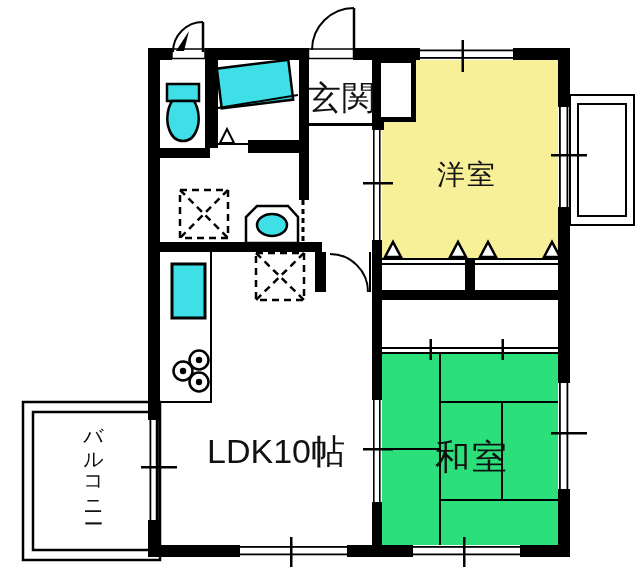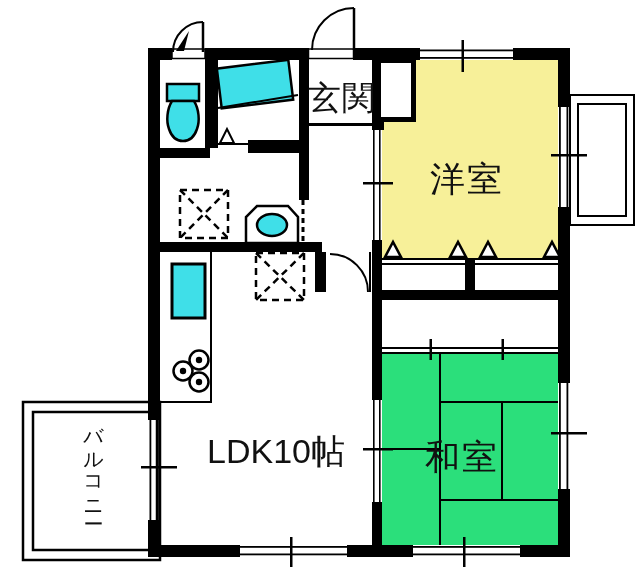--- a/index.html
+++ b/index.html
@@ -1,22 +1,22 @@
 <!DOCTYPE html>
 <html><head>
 <meta charset="utf-8">
 <style>
   html,body{margin:0;padding:0;background:#ffffff;}
   .plan{position:relative;width:640px;height:571px;background:#fff;overflow:hidden;
         font-family:"Liberation Sans","DejaVu Sans",sans-serif;}
   .plan svg{position:absolute;left:0;top:0;}
   .lbl{position:absolute;color:#111;white-space:nowrap;}
   .lbl-genkan{left:308px;top:76px;width:72px;font-size:33px;letter-spacing:1px;text-align:left;}
-  .lbl-yoshitsu{left:425px;top:156px;width:84px;font-size:35px;letter-spacing:2px;text-align:center;}
-  .lbl-washitsu{left:425px;top:434px;width:84px;font-size:35px;letter-spacing:2px;text-align:left;}
+  .lbl-yoshitsu{left:425px;top:156px;width:84px;font-size:28px;letter-spacing:2px;text-align:center;}
+  .lbl-washitsu{left:425px;top:434px;width:84px;font-size:35px;letter-spacing:2px;text-align:right;}
   .lbl-ldk{left:200px;top:429px;width:152px;font-size:34px;text-align:center;}
   .lbl-balcony{left:81px;top:414px;height:140px;font-size:20px;
                writing-mode:vertical-rl;text-orientation:upright;letter-spacing:2px;}
 </style>
 </head>
 <body>
 
 <div class="plan">
 <svg width="640" height="571" viewBox="0 0 640 571">
 

